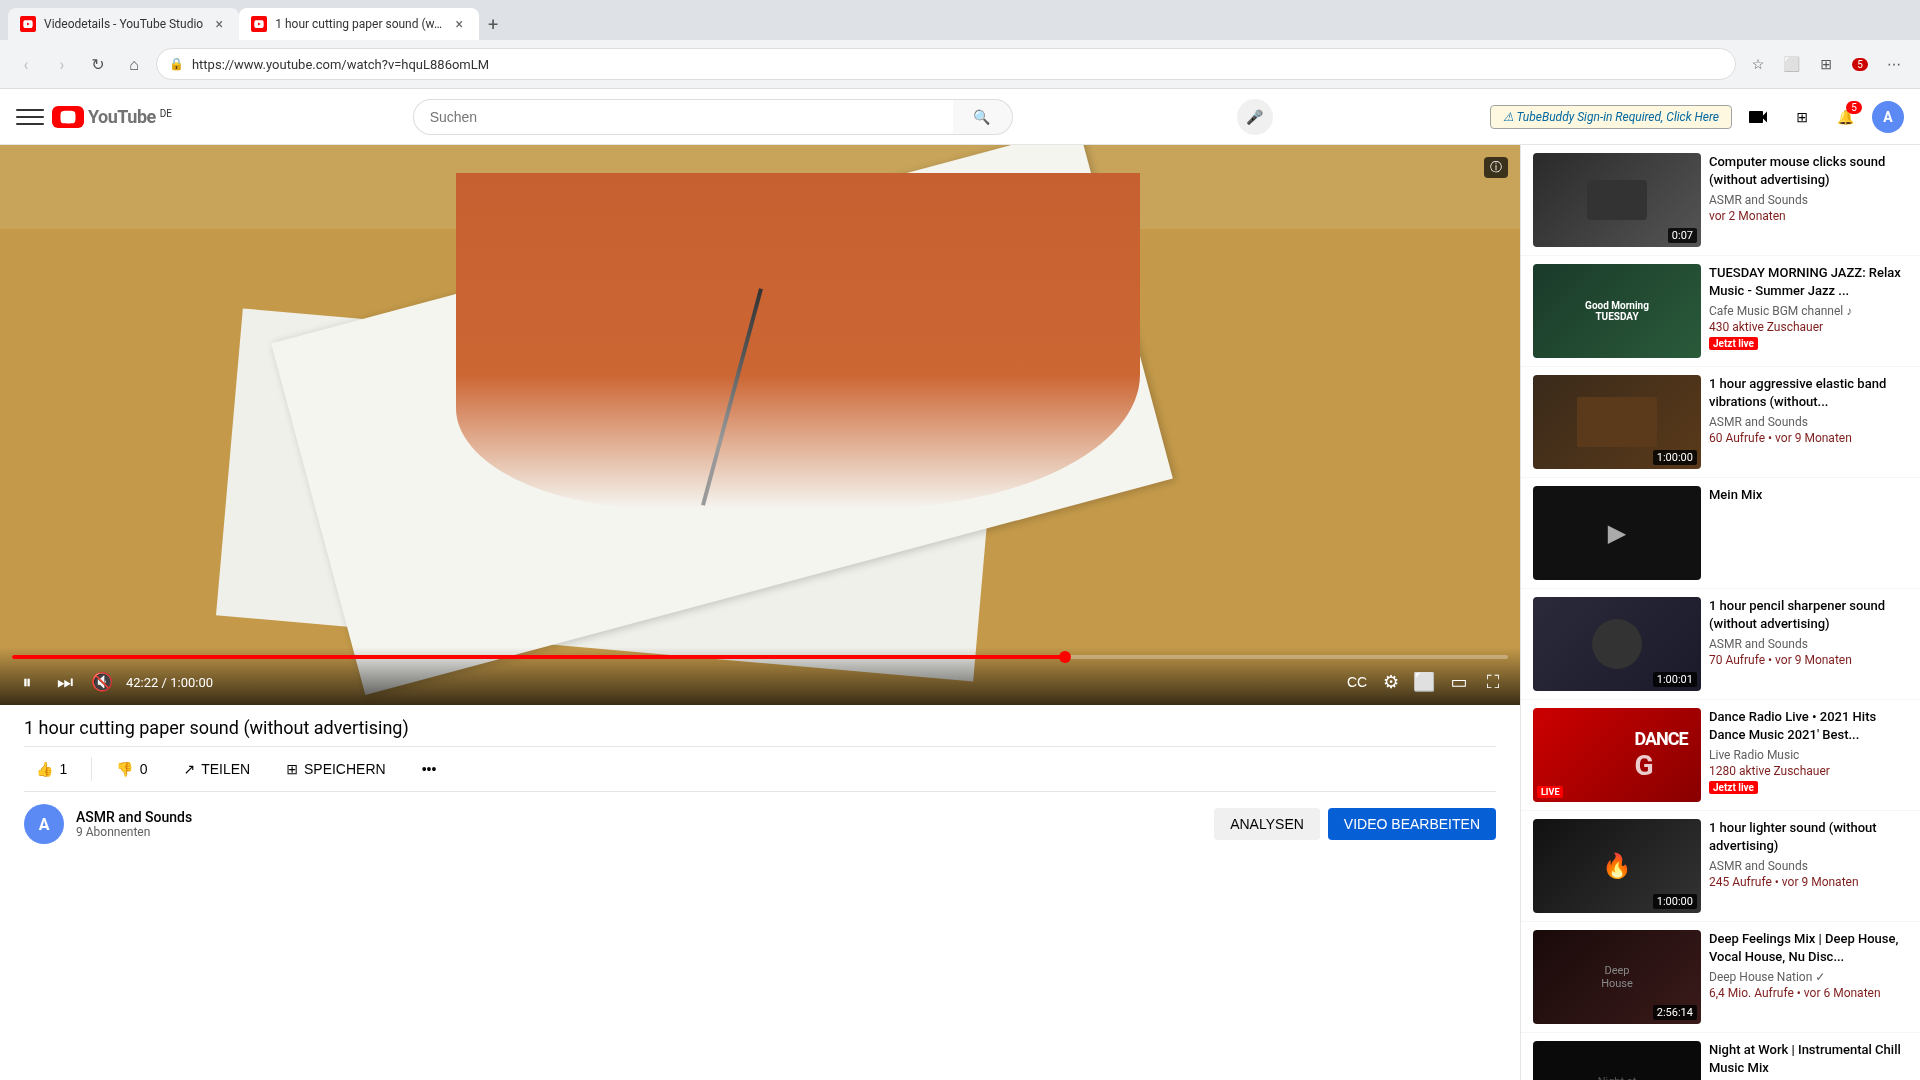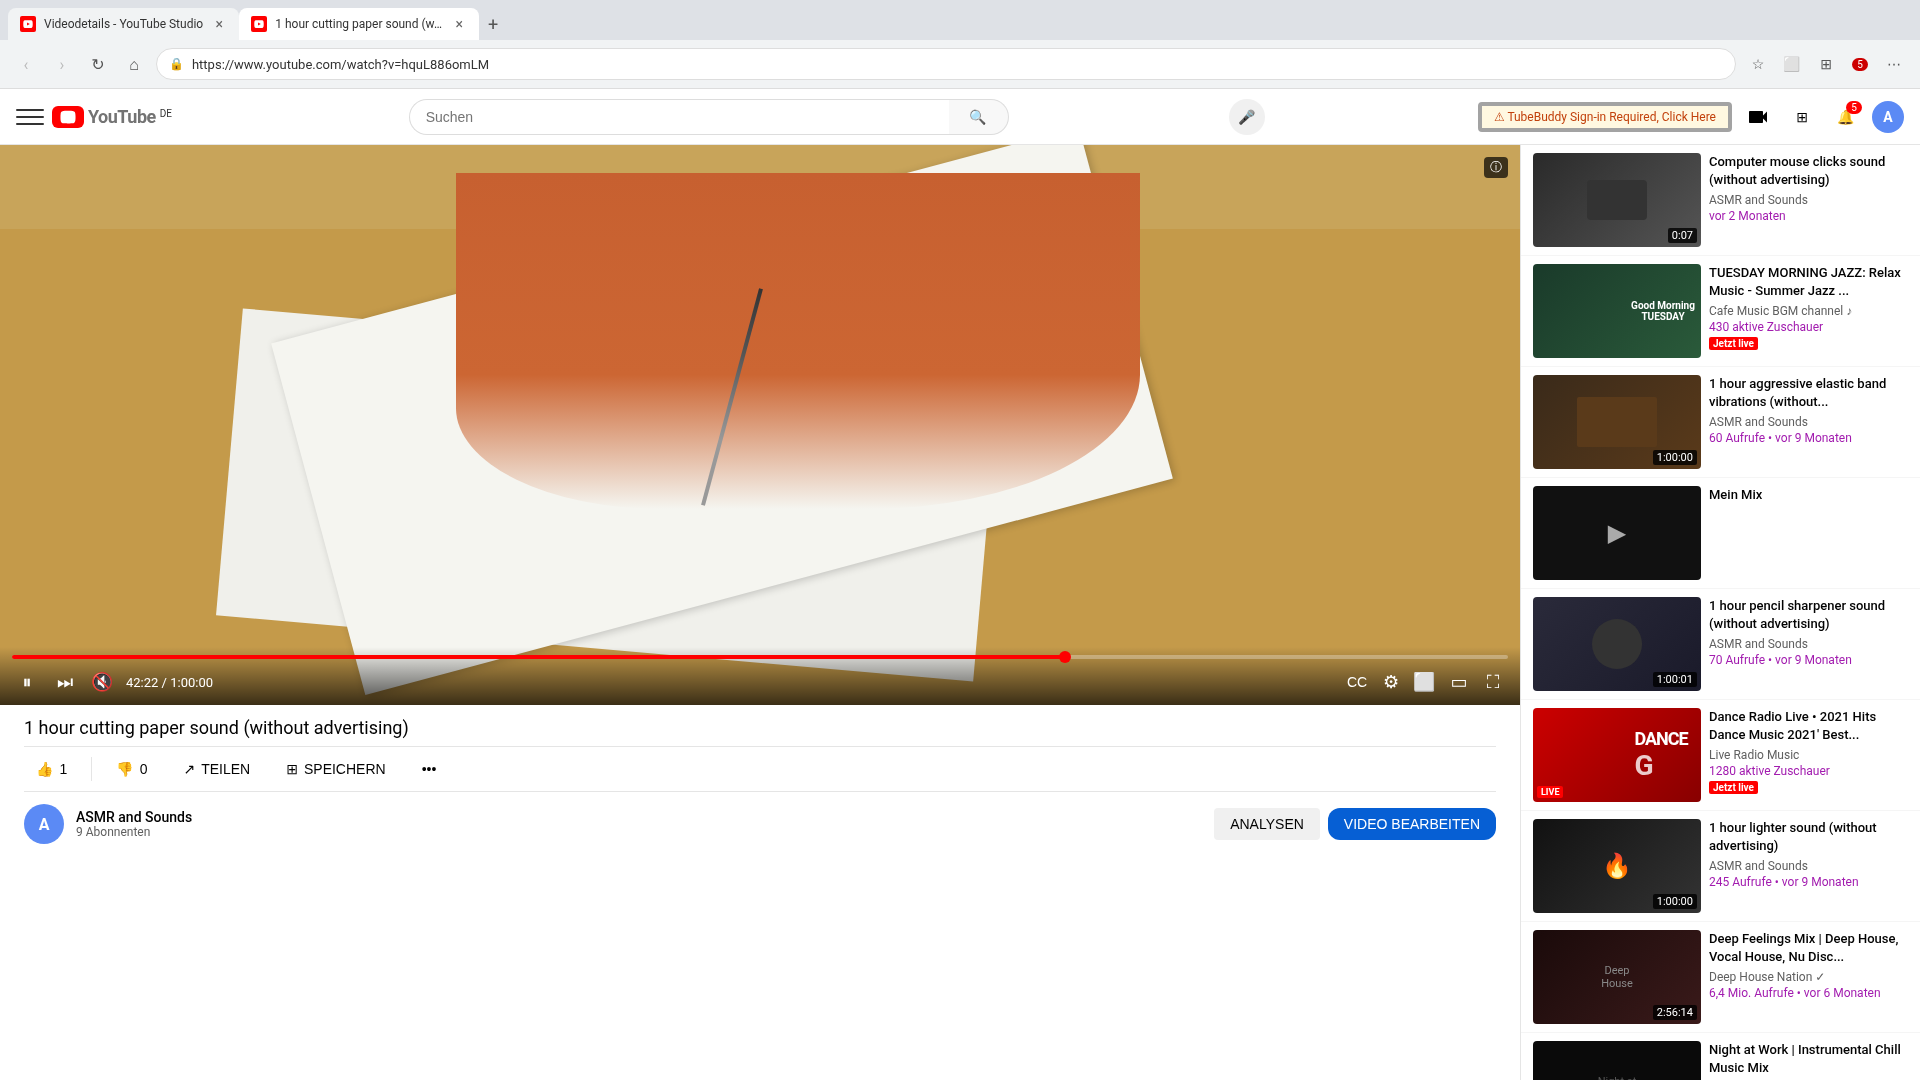--- a/index.html
+++ b/index.html
@@ -31,21 +31,21 @@
     .yt-logo { display: flex; align-items: center; gap: 4px; text-decoration: none; }
     .yt-logo-icon { background: #ff0000; border-radius: 6px; width: 32px; height: 22px; display: flex; align-items: center; justify-content: center; }
     .yt-logo-icon svg { width: 16px; height: 16px; fill: white; }
     .yt-logo-text { font-size: 18px; font-weight: bold; color: #737373; letter-spacing: -0.5px; }
     .yt-logo-country { font-size: 10px; color: #333; align-self: flex-start; margin-top: 2px; }
     .yt-search { display: flex; flex: 1; max-width: 600px; margin: 0 auto; }
     .yt-search input { flex: 1; border: 1px solid #ddd; border-right: none; border-radius: 20px 0 0 20px; padding: 0 16px; height: 36px; font-size: 14px; outline: none; }
     .yt-search-btn { background: #f8f8f8; border: 1px solid #ddd; border-left: none; border-radius: 0 20px 20px 0; width: 60px; height: 36px; display: flex; align-items: center; justify-content: center; cursor: pointer; }
     .yt-mic { margin-left: 8px; width: 36px; height: 36px; border-radius: 50%; background: #f0f0f0; display: flex; align-items: center; justify-content: center; cursor: pointer; }
     .yt-header-actions { display: flex; align-items: center; gap: 8px; margin-left: auto; }
-    .tubebuddy-banner { background: #fff8e1; border: 4px solid #a3a3a3; padding: 4px 12px; border-radius: 4px; font-size: 12px; color: #c2410c; display: flex; align-items: center; gap: 4px; cursor: pointer; }
+    .tubebuddy-banner { background: #fff8e1; border: 1px solid #a3a3a3; padding: 4px 12px; border-radius: 4px; font-size: 12px; color: #0369a1; display: flex; align-items: center; gap: 4px; cursor: pointer; font-style: italic; }
     .yt-header-icon { width: 36px; height: 36px; border-radius: 50%; display: flex; align-items: center; justify-content: center; cursor: pointer; position: relative; }
     .badge { position: absolute; top: 2px; right: 2px; background: #ff0000; color: #fff; font-size: 10px; border-radius: 8px; padding: 1px 4px; min-width: 16px; text-align: center; }
     .avatar { width: 32px; height: 32px; border-radius: 50%; background: #5b8af5; display: flex; align-items: center; justify-content: center; color: #fff; font-weight: bold; font-size: 14px; cursor: pointer; }
 
     
     .yt-main { display: flex; height: calc(1080px - 40px - 48px - 56px); overflow: hidden; }
 
     
     .video-area { flex: 1; overflow-y: auto; background: #fff; }
     .video-player-container { position: relative; background: #000; width: 100%; }
@@ -70,32 +70,32 @@
     .video-actions { display: flex; align-items: center; gap: 12px; border-top: 1px solid #e5e5e5; border-bottom: 1px solid #e5e5e5; padding: 8px 0; margin-bottom: 12px; }
     .action-btn { display: flex; align-items: center; gap: 6px; cursor: pointer; color: #030303; font-size: 14px; padding: 6px 12px; border-radius: 20px; border: none; background: none; }
     .action-btn .count { font-weight: 500; }
     .like-btn { color: #030303; }
     .divider-v { width: 1px; height: 24px; background: #e5e5e5; }
     .channel-row { display: flex; align-items: center; gap: 12px; }
     .channel-avatar { width: 40px; height: 40px; border-radius: 50%; background: #5b8af5; display: flex; align-items: center; justify-content: center; color: #fff; font-weight: bold; font-size: 16px; cursor: pointer; flex-shrink: 0; }
     .channel-info .channel-name { font-weight: 500; font-size: 14px; cursor: pointer; }
     .channel-info .channel-subs { font-size: 12px; color: #606060; }
     .channel-actions { margin-left: auto; display: flex; gap: 8px; }
-    .btn-primary { background: #065fd4; color: #fff; border: none; border-radius: 12px; padding: 8px 16px; font-size: 14px; font-weight: 500; cursor: pointer; }
+    .btn-primary { background: #065fd4; color: #fff; border: none; border-radius: 4px; padding: 8px 16px; font-size: 14px; font-weight: 500; cursor: pointer; }
     .btn-secondary { background: #f0f0f0; color: #030303; border: none; border-radius: 4px; padding: 8px 16px; font-size: 14px; font-weight: 500; cursor: pointer; }
 
     
     .sidebar { width: 400px; border-left: 1px solid #e5e5e5; overflow-y: auto; background: #fff; flex-shrink: 0; }
     .sidebar-item { display: flex; gap: 8px; padding: 8px 12px; cursor: pointer; border-bottom: 1px solid #f5f5f5; }
     .sidebar-thumb { width: 168px; height: 94px; background: #1a1a1a; flex-shrink: 0; border-radius: 4px; overflow: hidden; position: relative; }
     .thumb-duration { position: absolute; bottom: 4px; right: 4px; background: rgba(0,0,0,0.8); color: #fff; font-size: 11px; padding: 1px 4px; border-radius: 2px; }
     .sidebar-info { flex: 1; }
     .sidebar-title { font-size: 13px; font-weight: 500; color: #030303; margin-bottom: 4px; line-height: 1.4; display: -webkit-box; -webkit-line-clamp: 2; -webkit-box-orient: vertical; overflow: hidden; }
     .sidebar-channel { font-size: 12px; color: #606060; margin-bottom: 2px; }
-    .sidebar-stats { font-size: 12px; color: #a21caf; }
+    .sidebar-stats { font-size: 12px; color: #7f1d1d; }
     .sidebar-live-badge { display: inline-block; background: #ff0000; color: #fff; font-size: 10px; padding: 1px 4px; border-radius: 2px; font-weight: bold; margin-top: 2px; }
 
     
     .thumb-1 { background: linear-gradient(135deg, #2a2a2a, #555); }
     .thumb-2 { background: linear-gradient(135deg, #1a3a2a, #2a5a3a); }
     .thumb-3 { background: linear-gradient(135deg, #3a2a1a, #5a3a1a); }
     .thumb-4 { background: #111; }
     .thumb-5 { background: linear-gradient(135deg, #2a2a3a, #1a1a2a); }
     .thumb-6 { background: linear-gradient(135deg, #cc0000, #880000); }
     .thumb-7 { background: linear-gradient(135deg, #111, #333); }
@@ -285,21 +285,21 @@
       </div>
       <div class="sidebar-info">
         <div class="sidebar-title">Computer mouse clicks sound (without advertising)</div>
         <div class="sidebar-channel">ASMR and Sounds</div>
         <div class="sidebar-stats">vor 2 Monaten</div>
       </div>
     </div>
 
     <div class="sidebar-item">
       <div class="sidebar-thumb thumb-2">
-        <div style="width:100%;height:100%;display:flex;align-items:center;justify-content:center;flex-direction:column;gap:4px;margin-left:46px;">
+        <div style="width:100%;height:100%;display:flex;align-items:center;justify-content:center;flex-direction:column;gap:4px;">
           <div style="font-size:10px;color:#fff;font-weight:bold;text-align:center;padding:0 4px;">Good Morning<br>TUESDAY</div>
         </div>
       </div>
       <div class="sidebar-info">
         <div class="sidebar-title">TUESDAY MORNING JAZZ: Relax Music - Summer Jazz ...</div>
         <div class="sidebar-channel">Cafe Music BGM channel ♪</div>
         <div class="sidebar-stats">430 aktive Zuschauer</div>
         <span class="sidebar-live-badge">Jetzt live</span>
       </div>
     </div>

